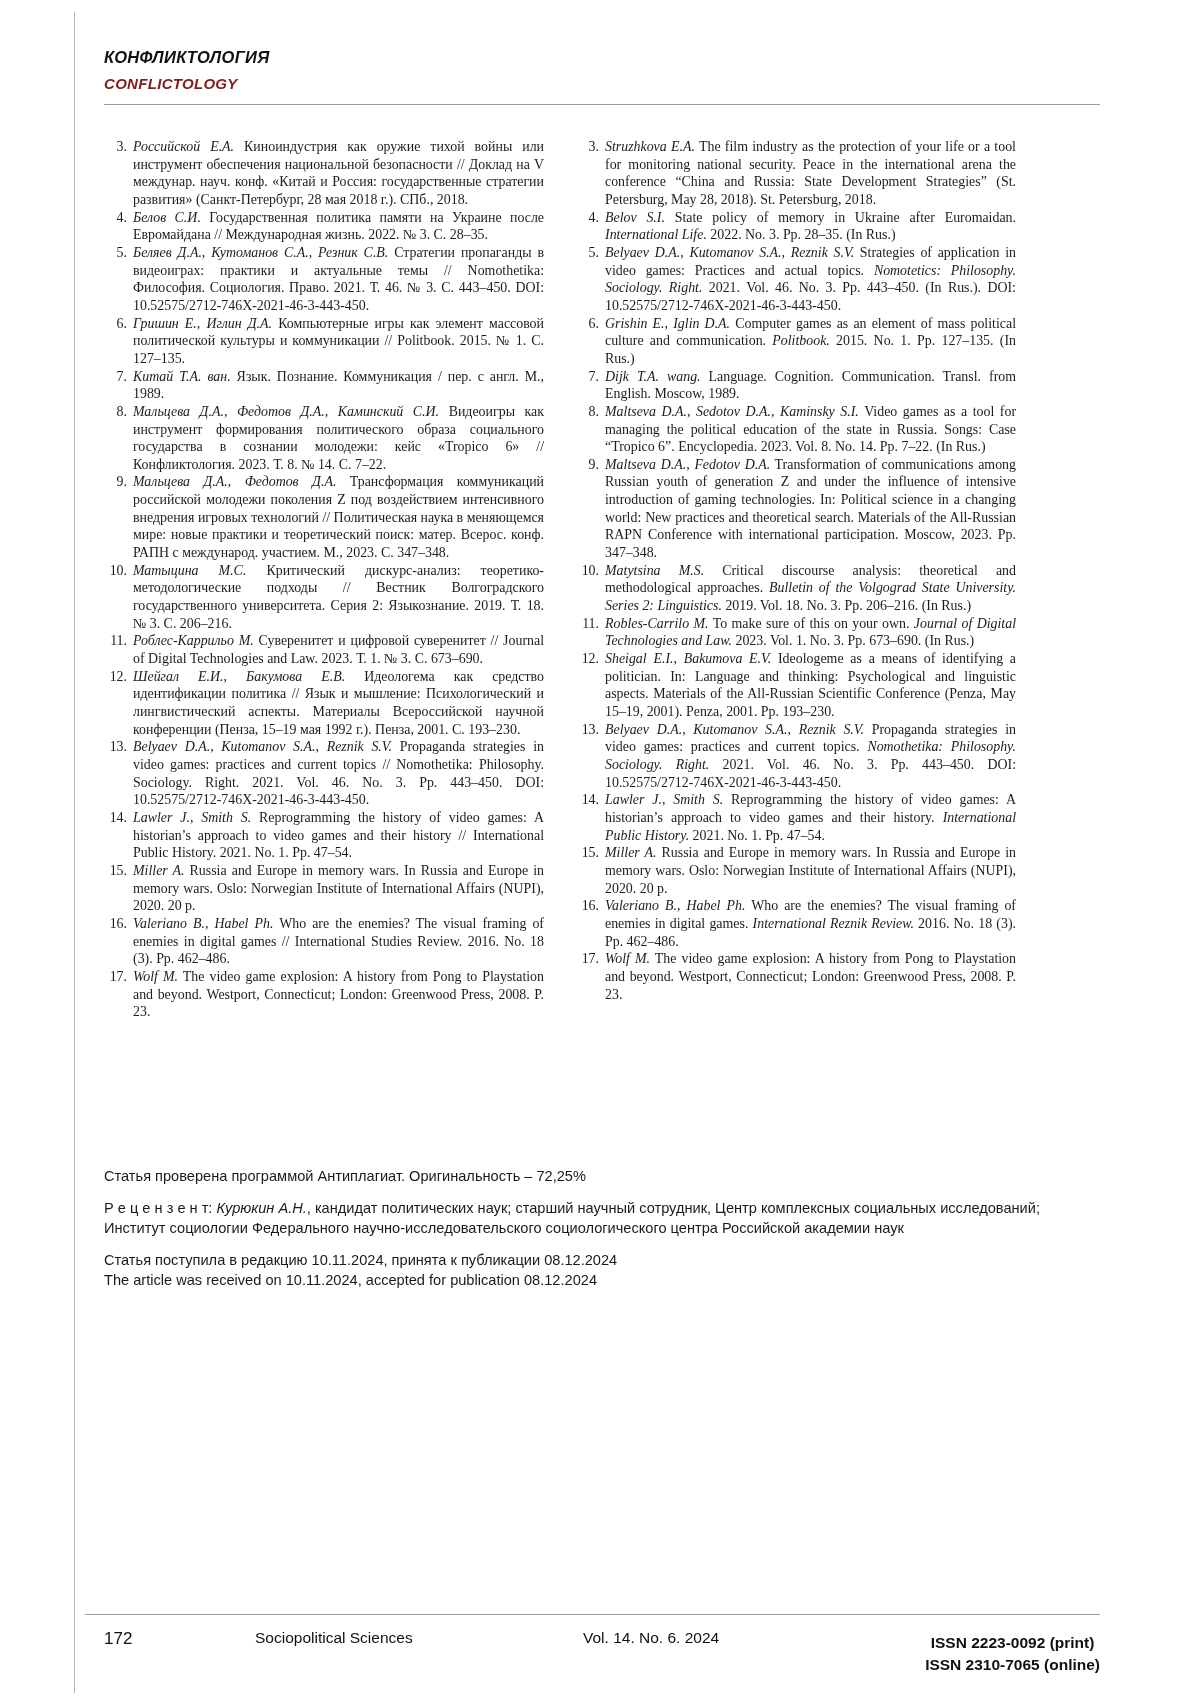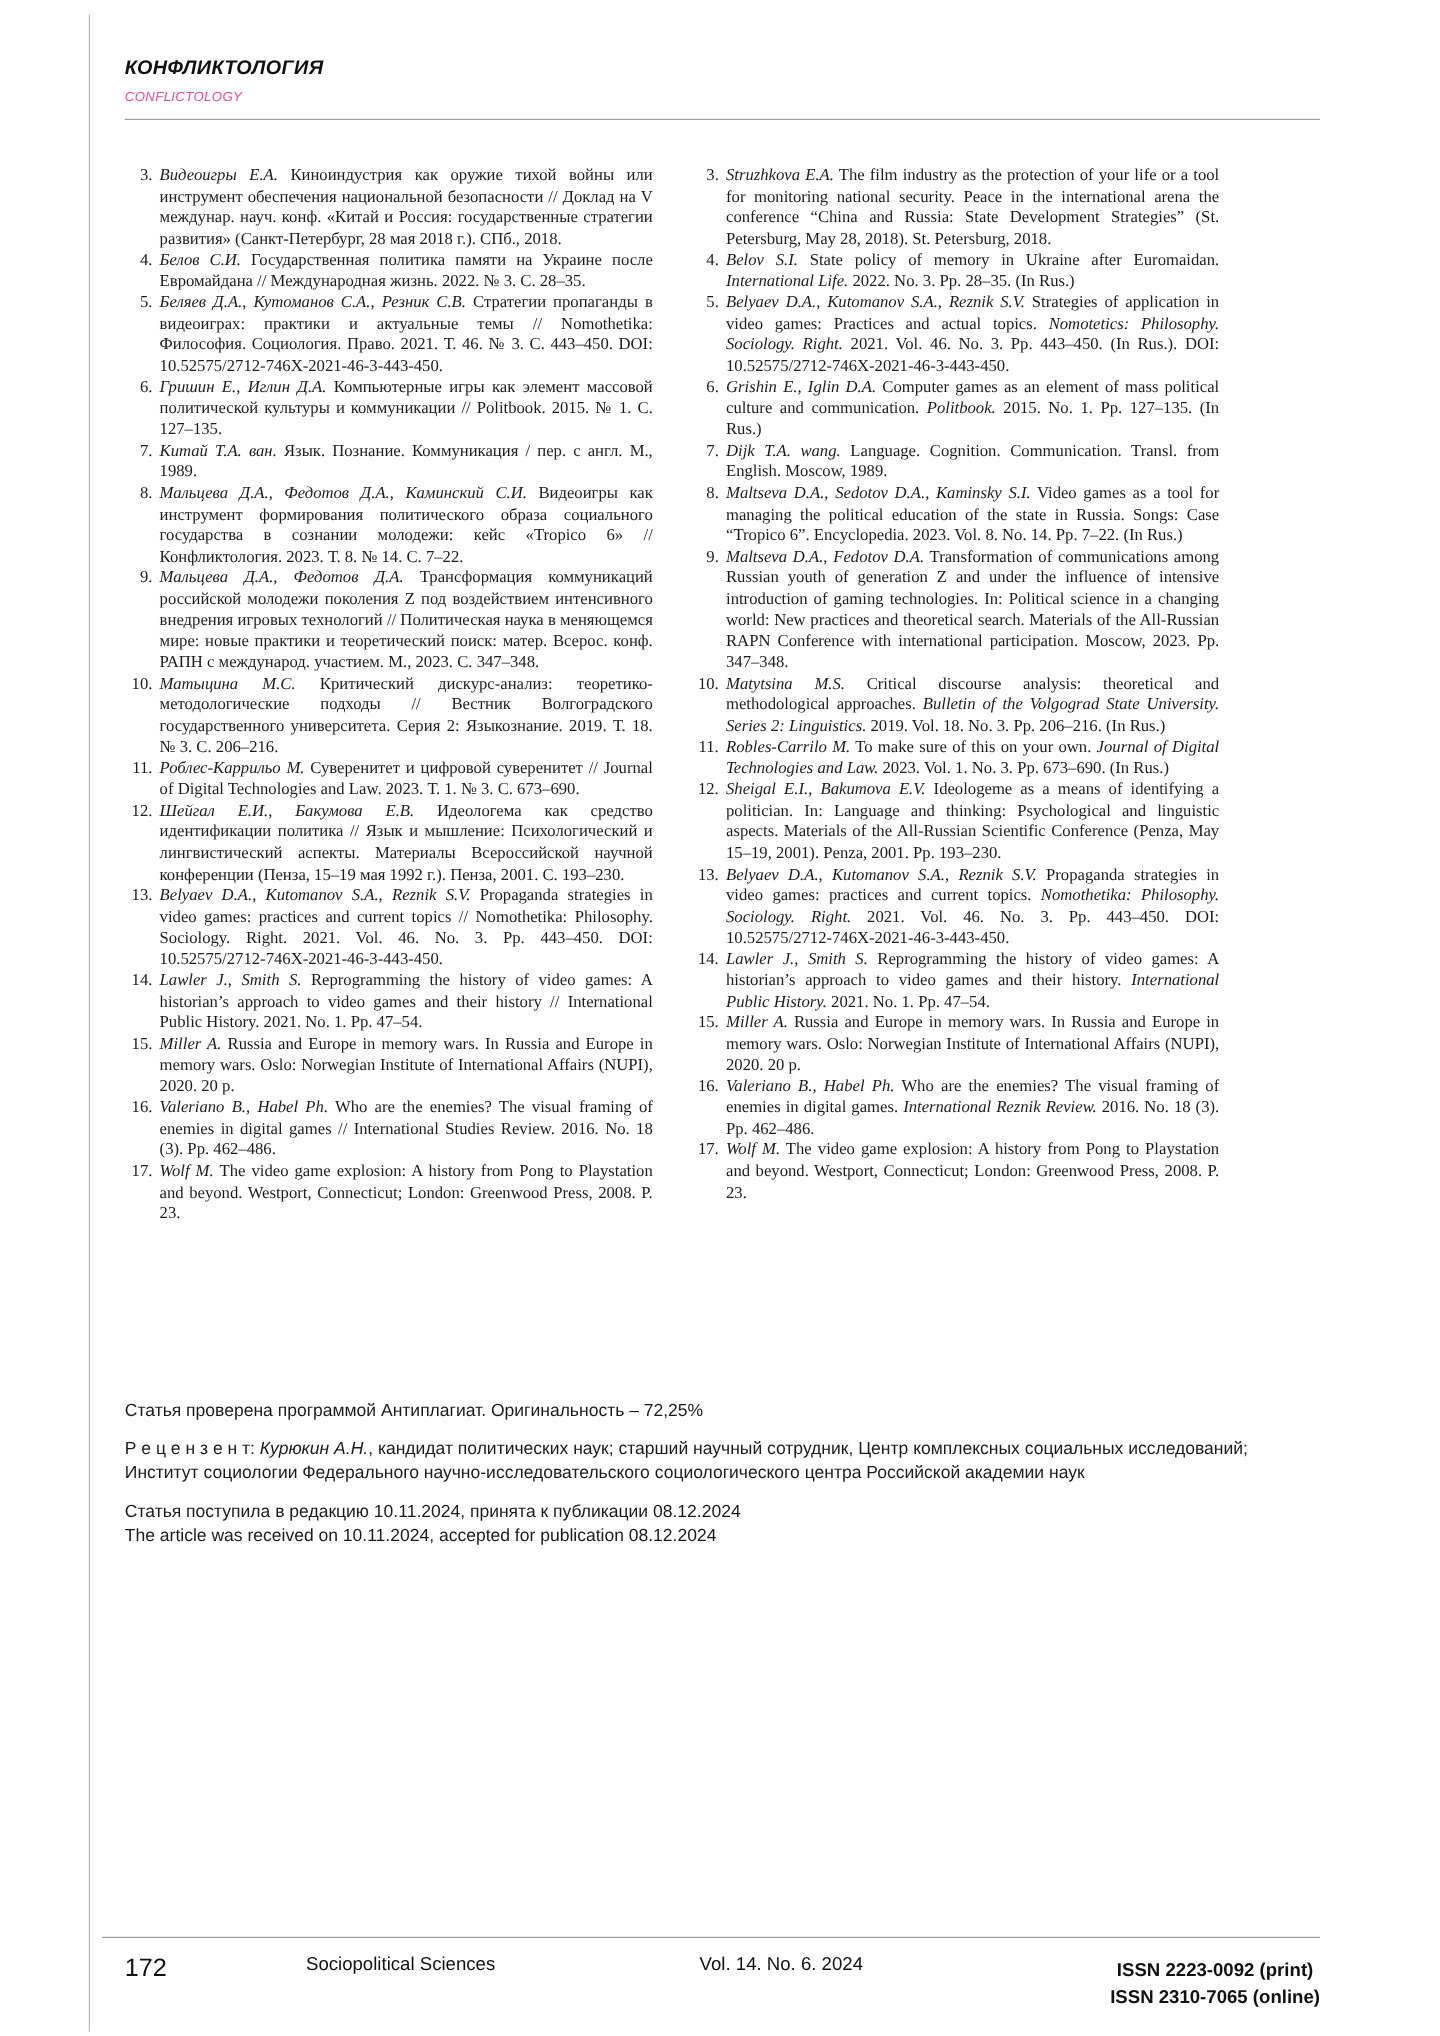--- a/index.html
+++ b/index.html
@@ -6,57 +6,57 @@
   html,body { background:#ffffff; }
   .page {
     position:relative; width:1200px; height:1697px; margin:4px auto;
     background:#ffffff; color:#1c1c1c; overflow:hidden;
     font-family:"Liberation Serif", serif;
   }
   .vrule { position:absolute; left:74px; top:8px; width:1px; height:1681px; background:#b7b7b7; }
 
   .header { position:absolute; left:104px; top:44px; width:996px; font-family:"Liberation Sans", sans-serif; }
   .header .ru { font-size:16.5px; font-weight:bold; font-style:italic; letter-spacing:.3px; color:#111; }
-  .header .en { font-size:11px;  font-weight:normal; font-style:italic; letter-spacing:.3px; margin-top:8px; color:#ec4899; }
+  .header .en { font-size:15px;  font-weight:bold; font-style:italic; letter-spacing:.3px; margin-top:8px; color:#7f1d1d; }
   .header .rule { margin-top:12px; border-top:1px solid #9d9d9d; }
 
   .refs { position:absolute; left:104px; top:134px; width:912px; display:flex; gap:32px; }
   .col { width:440px; flex:0 0 440px; font-size:13.9px; line-height:17.65px; text-align:justify; }
   .ref { position:relative; padding-left:29px; }
   .ref-num { position:absolute; left:0; top:0; width:23px; text-align:right; font-style:normal; }
   .it { font-style:italic; }
 
   .notes { position:absolute; left:104px; top:1162px; width:950px;
            font-family:"Liberation Sans", sans-serif; font-size:14.6px; line-height:20px; color:#1a1a1a; }
   .notes .gap { margin-top:12px; }
 
   .footer { position:absolute; left:85px; top:1610px; width:1015px; font-family:"Liberation Sans", sans-serif; color:#111; }
   .footer .rule { border-top:1px solid #9d9d9d; }
   .footer .row { position:relative; height:56px; }
-  .footer .pagenum { position:absolute; left:19px;  top:14px; font-size:21px; }
+  .footer .pagenum { position:absolute; left:19px;  top:14px; font-size:17px; }
   .footer .journal { position:absolute; left:170px; top:14px; font-size:15.5px; }
   .footer .vol     { position:absolute; left:498px; top:14px; font-size:15.5px; }
   .footer .issn    { position:absolute; right:0;    top:17px;  text-align:center; font-size:15.5px; font-weight:600; line-height:22px; }
 </style>
 </head>
 <body>
 
 <div class="page">
 
   <div class="vrule"></div>
 
   <div class="header">
     <div class="ru">КОНФЛИКТОЛОГИЯ</div>
     <div class="en">CONFLICTOLOGY</div>
     <div class="rule"></div>
   </div>
 
   <div class="refs">
     <div class="col" id="refs-left">
-        <div class="ref"><span class="ref-num">3.</span><span><span class="it">Видеоигры Е.А.</span><span> Киноиндустрия как оружие тихой войны или инструмент обеспечения национальной безопасности // Доклад на V междунар. науч. конф. «Китай и Россия: государственные стратегии развития» (Санкт-Петербург, 28 мая 2018 г.). СПб., 2018.</span></span></div>
+        <div class="ref"><span class="ref-num">3.</span><span><span class="it">Российской Е.А.</span><span> Киноиндустрия как оружие тихой войны или инструмент обеспечения национальной безопасности // Доклад на V междунар. науч. конф. «Китай и Россия: государственные стратегии развития» (Санкт-Петербург, 28 мая 2018 г.). СПб., 2018.</span></span></div>
         <div class="ref"><span class="ref-num">4.</span><span><span class="it">Белов С.И.</span><span> Государственная политика памяти на Украине после Евромайдана // Международная жизнь. 2022. № 3. С. 28–35.</span></span></div>
         <div class="ref"><span class="ref-num">5.</span><span><span class="it">Беляев Д.А.</span><span>, </span><span class="it">Кутоманов С.А.</span><span>, </span><span class="it">Резник С.В.</span><span> Стратегии пропаганды в видеоиграх: практики и актуальные темы // Nomothetika: Философия. Социология. Право. 2021. Т. 46. № 3. С. 443–450. DOI: 10.52575/2712-746X-2021-46-3-443-450.</span></span></div>
         <div class="ref"><span class="ref-num">6.</span><span><span class="it">Гришин Е.</span><span>, </span><span class="it">Иглин Д.А.</span><span> Компьютерные игры как элемент массовой политической культуры и коммуникации // Politbook. 2015. № 1. С. 127–135.</span></span></div>
         <div class="ref"><span class="ref-num">7.</span><span><span class="it">Китай Т.А. ван.</span><span> Язык. Познание. Коммуникация / пер. с англ. М., 1989.</span></span></div>
         <div class="ref"><span class="ref-num">8.</span><span><span class="it">Мальцева Д.А.</span><span>, </span><span class="it">Федотов Д.А.</span><span>, </span><span class="it">Каминский С.И.</span><span> Видеоигры как инструмент формирования политического образа социального государства в сознании молодежи: кейс «Tropico 6» // Конфликтология. 2023. Т. 8. № 14. С. 7–22.</span></span></div>
         <div class="ref"><span class="ref-num">9.</span><span><span class="it">Мальцева Д.А.</span><span>, </span><span class="it">Федотов Д.А.</span><span> Трансформация коммуникаций российской молодежи поколения Z под воздействием интенсивного внедрения игровых технологий // Политическая наука в меняющемся мире: новые практики и теоретический поиск: матер. Всерос. конф. РАПН с международ. участием. М., 2023. С. 347–348.</span></span></div>
         <div class="ref"><span class="ref-num">10.</span><span><span class="it">Матыцина М.С.</span><span> Критический дискурс-анализ: теоретико-методологические подходы // Вестник Волгоградского государственного университета. Серия 2: Языкознание. 2019. Т. 18. № 3. С. 206–216.</span></span></div>
         <div class="ref"><span class="ref-num">11.</span><span><span class="it">Роблес-Каррильо М.</span><span> Суверенитет и цифровой суверенитет // Journal of Digital Technologies and Law. 2023. Т. 1. № 3. С. 673–690.</span></span></div>
         <div class="ref"><span class="ref-num">12.</span><span><span class="it">Шейгал Е.И.</span><span>, </span><span class="it">Бакумова Е.В.</span><span> Идеологема как средство идентификации политика // Язык и мышление: Психологический и лингвистический аспекты. Материалы Всероссийской научной конференции (Пенза, 15–19 мая 1992 г.). Пенза, 2001. С. 193–230.</span></span></div>
         <div class="ref"><span class="ref-num">13.</span><span><span class="it">Belyaev D.A.</span><span>, </span><span class="it">Kutomanov S.A.</span><span>, </span><span class="it">Reznik S.V.</span><span> Propaganda strategies in video games: practices and current topics // Nomothetika: Philosophy. Sociology. Right. 2021. Vol. 46. No. 3. Pp. 443–450. DOI: 10.52575/2712-746X-2021-46-3-443-450.</span></span></div>

